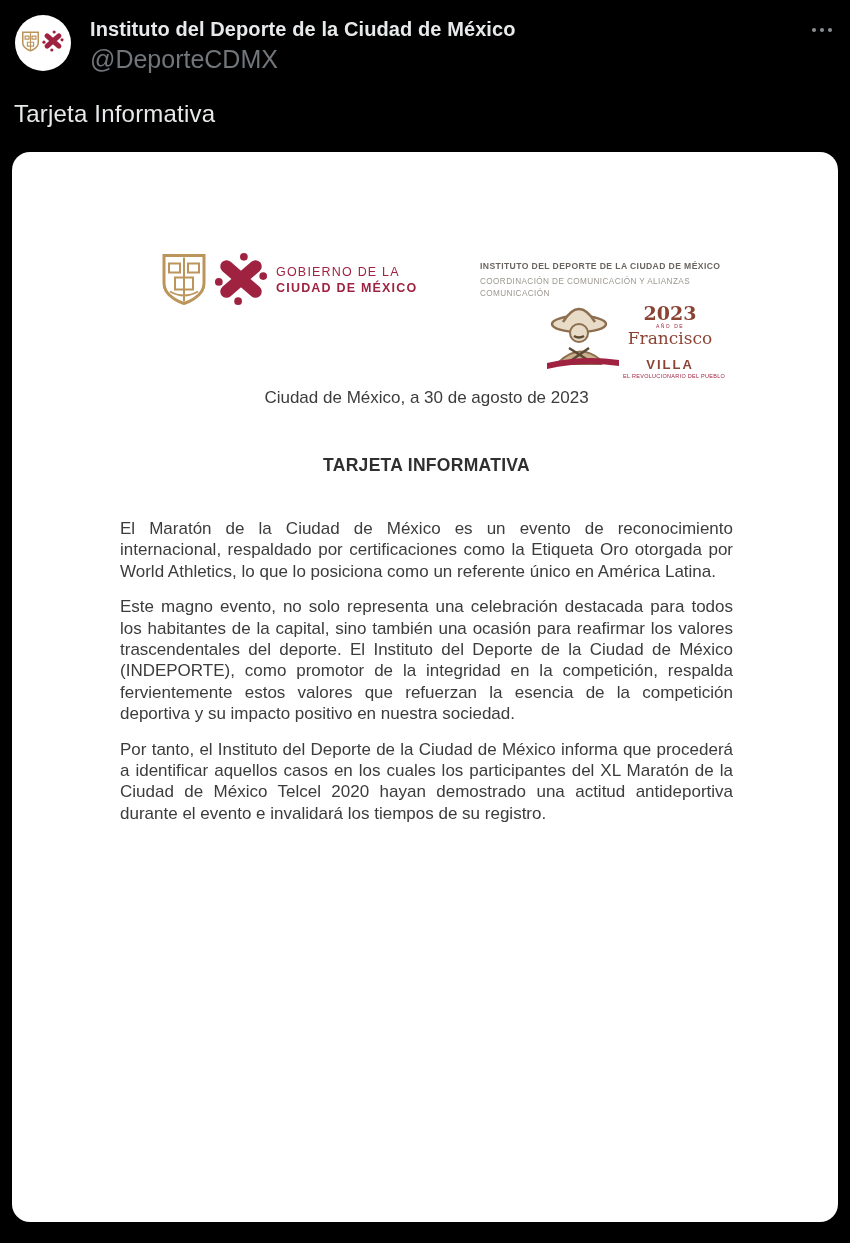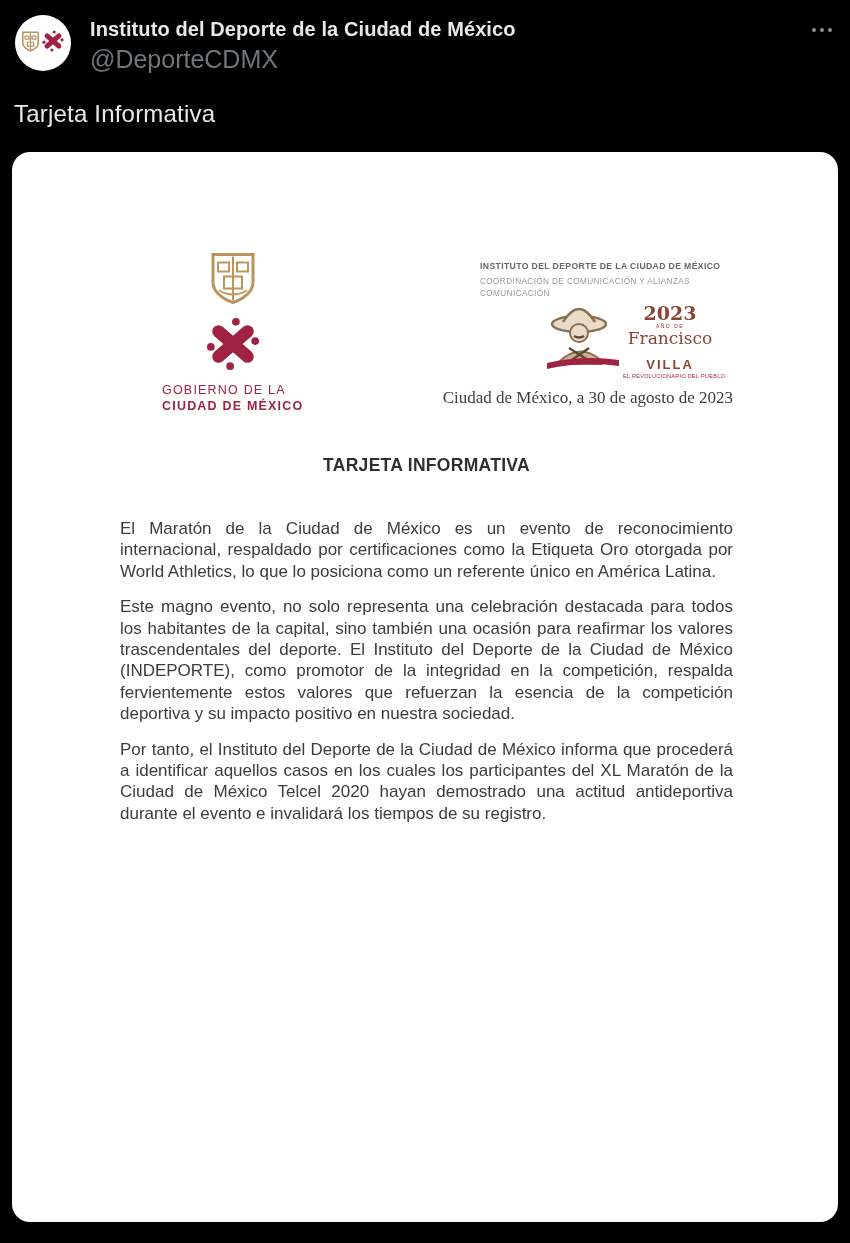--- a/index.html
+++ b/index.html
@@ -31,41 +31,41 @@
     letter-spacing: 0.2px;
   }
 
   
   .doc-card {
     position: absolute; left: 12px; top: 152px; width: 826px; height: 1070px;
     background: #fff; border-radius: 18px; overflow: hidden; cursor: pointer;
   }
   .doc-inner { position: relative; width: 100%; height: 100%; color: #3c3c3c; }
 
-  .gov-logo { position: absolute; left: 150px; top: 100px; display: flex; align-items: center; gap: 8px; flex-direction: column; }
+  .gov-logo { position: absolute; left: 150px; top: 100px; display: flex; align-items: center; gap: 8px; }
   .gov-logo-text { line-height: 1.25; letter-spacing: 1.2px; font-size: 12.5px; }
   .gov-line1 { color: #9F2241; font-weight: normal; }
   .gov-line2 { color: #9F2241; font-weight: bold; }
 
   .inst-block { position: absolute; left: 468px; top: 109px; width: 260px; }
   .inst-title { font-size: 8.6px; font-weight: bold; color: #6a6560; letter-spacing: 0.4px; margin-bottom: 5px; }
   .inst-sub { font-size: 8.2px; color: #9b968f; letter-spacing: 0.4px; line-height: 1.5; }
 
   .villa-logo { position: absolute; left: 533px; top: 148px; width: 172px; height: 72px; }
   .villa-portrait { position: absolute; left: 0; top: 0; }
   .villa-text { position: absolute; left: 78px; top: 4px; width: 94px; text-align: center; color: #8b4434; line-height: 1; }
   .villa-year { font-size: 19px; font-weight: bold; font-family: "DejaVu Serif", serif; }
   .villa-prefix { font-size: 5px; letter-spacing: 1.5px; color: #9F2241; margin-top: 1px; }
   .villa-first { font-size: 17px; font-family: "DejaVu Serif", serif; margin-top: 1px; }
   .villa-last { font-size: 13px; font-weight: bold; letter-spacing: 2px; margin-top: 11px; }
   .villa-slogan { font-size: 5.5px; letter-spacing: 0.3px; color: #9F2241; margin-top: 3px; white-space: nowrap; }
 
   .doc-date {
-    position: absolute; left: 108px; top: 236px; width: 613px; text-align: right;
-    font-size: 17px; color: #3c3c3c; font-family: Liberation Serif, serif;
+    position: absolute; left: 108px; top: 236px; width: 613px; text-align: center;
+    font-size: 17px; color: #3c3c3c;
   }
   .doc-title {
     position: absolute; left: 108px; top: 303px; width: 613px; text-align: center;
     font-size: 17.5px; font-weight: bold; color: #2f2f2f; letter-spacing: 0.3px;
   }
   .doc-body {
     position: absolute; left: 108px; top: 366px; width: 613px;
     font-size: 17px; line-height: 1.26; text-align: justify; color: #3c3c3c;
   }
   .doc-body p { margin-bottom: 14px; }

